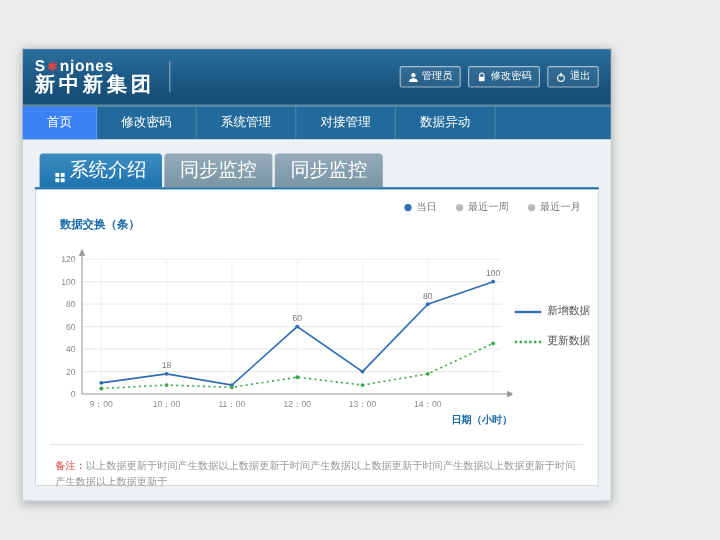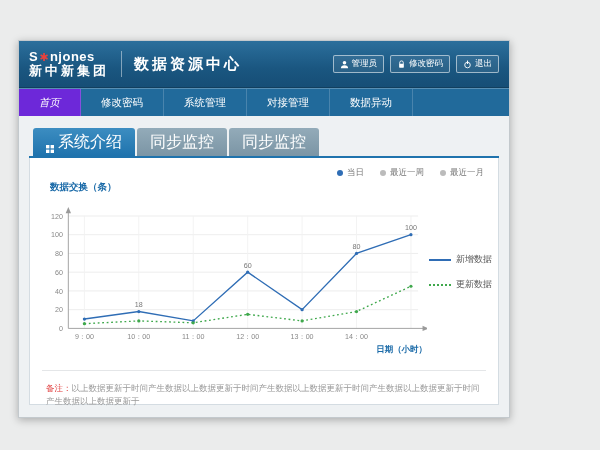--- a/index.html
+++ b/index.html
@@ -18,41 +18,41 @@
   
   .topbar{
     height:46px;flex:0 0 46px;display:flex;align-items:center;
     padding:0 10px;color:#fff;
     background:linear-gradient(#2b6f9c,#1a5680 60%,#164e76);
     border-bottom:1px solid #123f5e;
   }
   .logo{line-height:1.1;cursor:pointer;}
   .logo-en{font-size:13px;font-weight:bold;letter-spacing:.5px;}
   .logo-star{color:#e8423c;font-size:11px;font-weight:bold;padding:0 1px;}
-  .logo-cn{font-size:13px;font-weight:bold;letter-spacing:3px;}
+  .logo-cn{font-size:17px;font-weight:bold;letter-spacing:3px;}
   .v-divider{width:1px;height:26px;background:rgba(255,255,255,.45);margin:0 12px;}
   .app-title{font-size:15px;letter-spacing:3px;font-weight:bold;}
   .user-area{margin-left:auto;display:flex;gap:6px;}
   .user-btn{
     display:flex;align-items:center;gap:3px;
     font-size:8.5px;color:#fff;padding:2px 6px;
     border:1px solid rgba(255,255,255,.55);border-radius:2px;
     background:rgba(255,255,255,.08);cursor:pointer;white-space:nowrap;
   }
   .user-btn svg{display:block;}
   
   .navbar{
     height:27px;flex:0 0 27px;display:flex;
     background:#216a9b;border-top:1px solid rgba(255,255,255,.25);
   }
   .nav-item{
     padding:0 20px;line-height:27px;font-size:10.5px;color:#fff;
     border-right:1px solid rgba(255,255,255,.18);cursor:pointer;
   }
-  .nav-item.active{background:#6d28d9;font-style:italic;}
+  .nav-item.active{background:#3b82f6;}
   
   .content{flex:1;padding:12px 10px 12px;display:flex;flex-direction:column;min-height:0;}
   .tabs{display:flex;gap:2px;padding-left:4px;border-bottom:2px solid #1f73ad;}
   .tab{
     display:flex;align-items:center;gap:4px;
     padding:4px 13px 3px;font-size:16px;color:#fff;
     border-radius:3px 3px 0 0;cursor:pointer;
   }
   .tab.active{background:linear-gradient(#3c8dc1,#1f73ad);}
   .tab.inactive{background:linear-gradient(#93abb9,#7b95a5);}
@@ -79,21 +79,20 @@
 <body>
 
 <div class="window">
 
   <div class="topbar">
     <div class="logo">
       <div class="logo-en"><span>S</span><span class="logo-star">✱</span><span>njones</span></div>
       <div class="logo-cn">新中新集团</div>
     </div>
     <div class="v-divider"></div>
-    <div class="app-title">数据资源中心</div>
     <div class="user-area">
       <div class="user-btn">
         <span>
           <svg width="9" height="9" viewBox="0 0 10 10">
               <circle cx="5" cy="3" r="2" fill="#fff"></circle>
               <path d="M1,9.2 a4,3.4 0 0 1 8,0 Z" fill="#fff"></path>
             </svg>
         </span>
         <span>管理员</span>
       </div>

